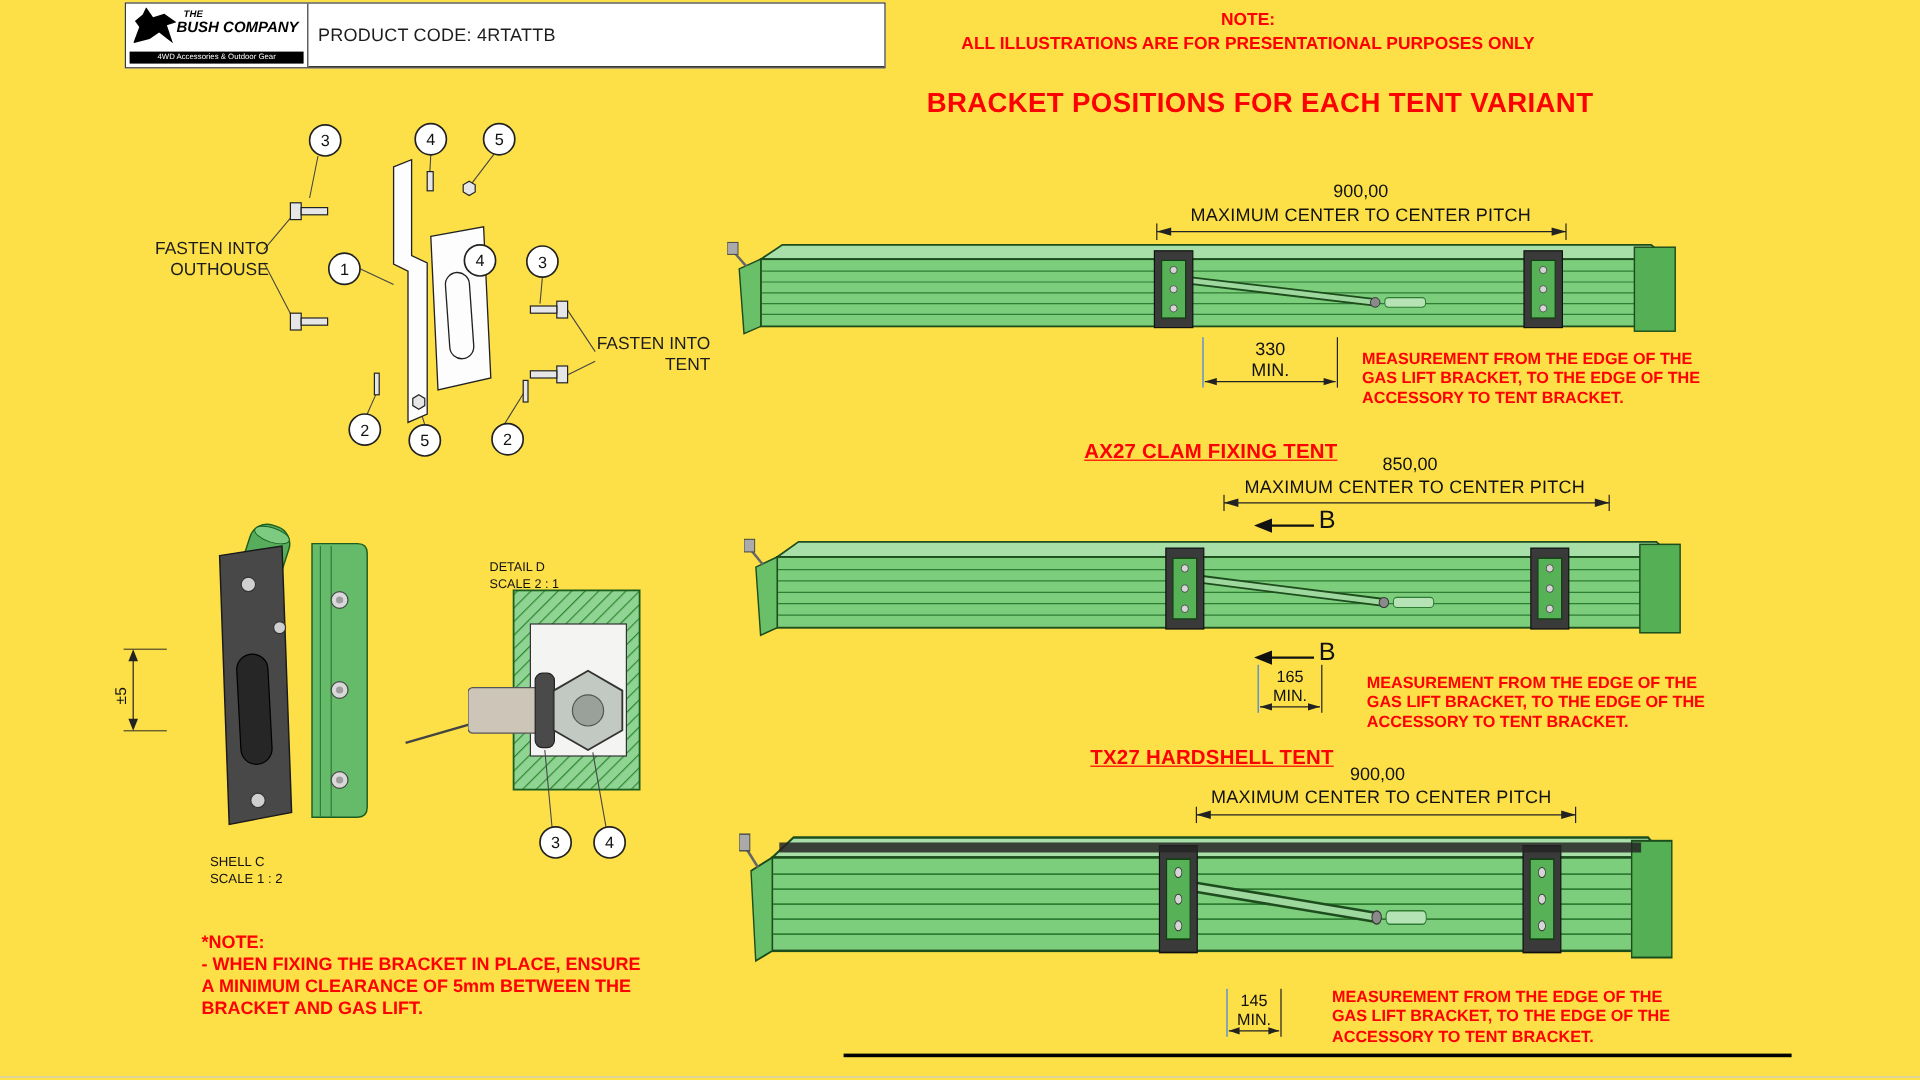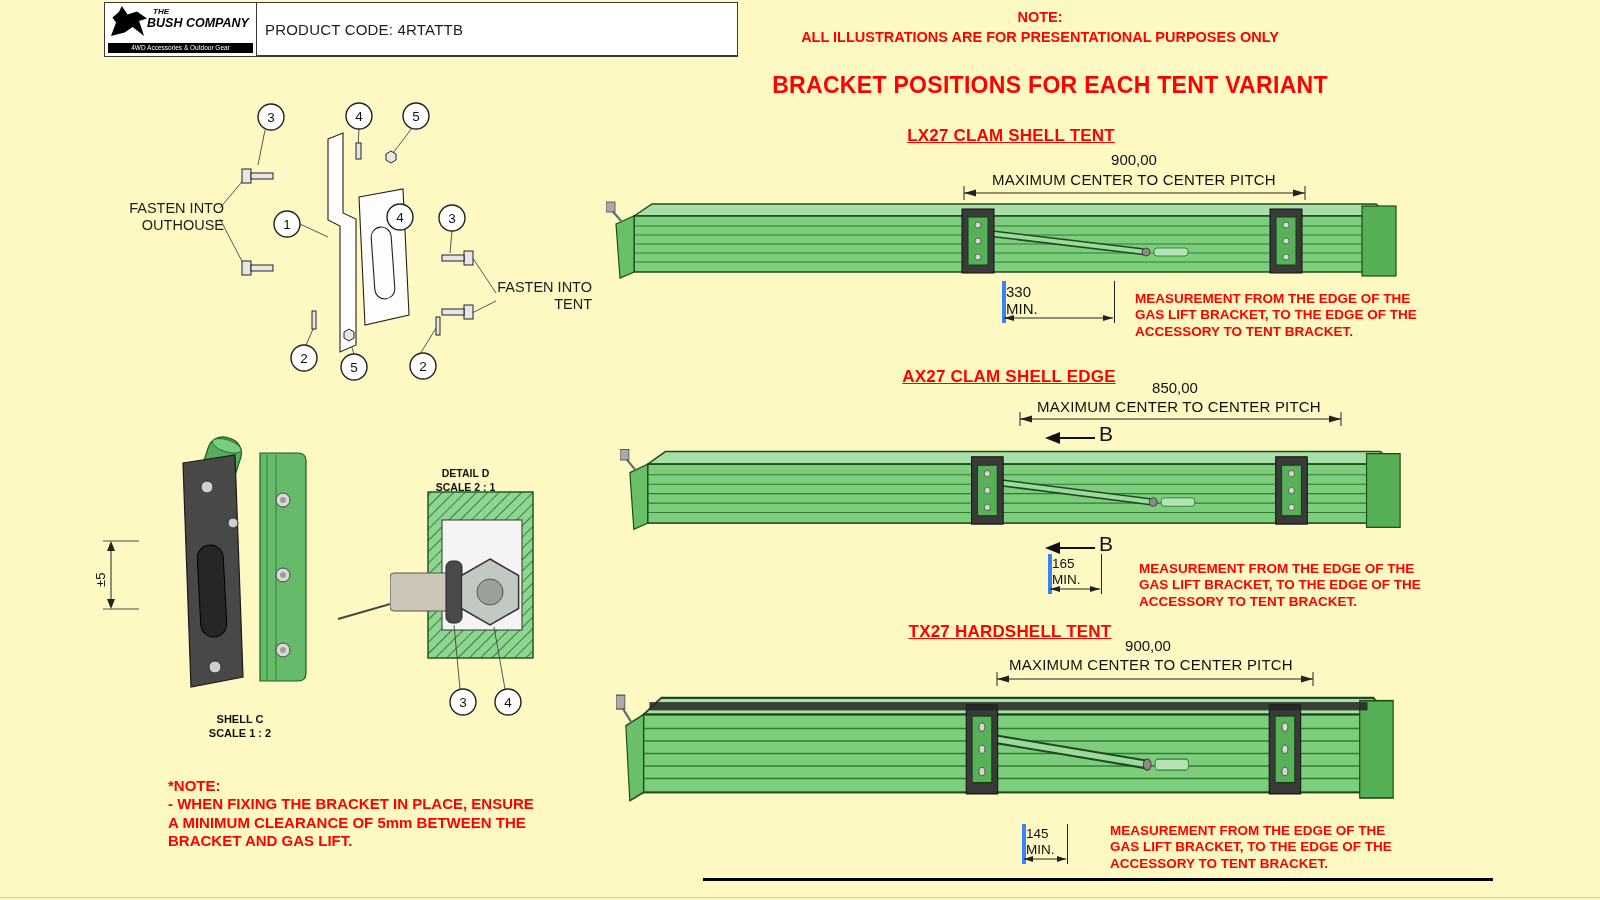--- a/index.html
+++ b/index.html
@@ -1,17 +1,17 @@
 <!DOCTYPE html>
 <html><head>
 <meta charset="utf-8">
 <style>
   *{margin:0;padding:0;box-sizing:border-box}
   body{font-family:"Liberation Sans","DejaVu Sans",sans-serif;background:#fff}
-  #canvas{position:relative;width:1600px;height:900px;background:#fef9c3;overflow:hidden}
+  #canvas{position:relative;width:1600px;height:900px;background:#fde047;overflow:hidden}
   .abs{position:absolute}
   .pre{white-space:pre-line}
   .center{text-align:center}
   
   .title-block{display:flex;border:1px solid #3a3a3a;background:#fff}
   .tb-logo{width:152px;border-right:1px solid #3a3a3a;position:relative;overflow:hidden}
   .tb-rows{flex:1;display:flex;flex-direction:column}
   .tb-row{flex:1;display:flex;align-items:center;padding-left:8px;font-size:15px;color:#1c1c1c;letter-spacing:.2px}
   .tb-row:first-child{border-bottom:1px solid #3a3a3a}
   .logo-the{position:absolute;left:48px;top:4px;font-size:8px;font-weight:bold;font-style:italic;color:#000}
@@ -21,25 +21,25 @@
     clip-path:polygon(0 100%,14% 55%,4% 38%,22% 20%,30% 0,46% 28%,72% 18%,100% 42%,78% 50%,92% 100%,60% 70%,38% 88%)}
   
   .top-note{color:#f00;font-weight:bold;font-size:14.5px;line-height:1.35}
   .main-heading{color:#f00;font-weight:bold;font-size:23px;letter-spacing:.3px}
   .variant-heading{color:#f00;font-weight:bold;font-size:17px;text-decoration:underline;letter-spacing:.2px}
   .red-note{color:#f00;font-weight:bold;font-size:13.5px;line-height:1.22}
   .bottom-note{color:#f00;font-weight:bold;font-size:15px;line-height:1.22}
   
   .dim-value{font-size:15px;color:#111}
   .dim-label{font-size:15px;color:#111;letter-spacing:.2px}
-  .min-dim{border-left:4px solid #3b82f6;border-right:1px solid #222;color:#111;font-size:15px;line-height:1.15;padding-top:2px}
+  .min-dim{border-left:1px solid #3b82f6;border-right:1px solid #222;text-align:center;color:#111;font-size:15px;line-height:1.15;padding-top:2px}
   .min-dim.small{font-size:13.5px}
   .section-letter{font-size:21px;color:#111}
   .fasten-label{font-size:14.5px;color:#1c1c1c;line-height:1.15;text-align:right}
-  .detail-label{font-size:11px;color:#111;text-align:center;line-height:1.3;font-weight:bold}
+  .detail-label{font-size:11px;color:#111;line-height:1.3;font-weight:normal}
   
   .balloon{fill:#fff;stroke:#222;stroke-width:1.4}
   .balloon-txt{font:13.5px "Liberation Sans",sans-serif;text-anchor:middle;fill:#111}
   .leader{stroke:#444;stroke-width:.9;fill:none}
   .part{fill:#fdfdfd;stroke:#222;stroke-width:1.1}
   .part-dk{fill:#e6e6e6;stroke:#222;stroke-width:1}
   .dimstroke{stroke:#222;stroke-width:1}
   .dimfill{fill:#222}
   .leader-cd{position:absolute;height:2px;background:#444;transform-origin:left center}
 </style>
@@ -101,21 +101,20 @@
     </div>
   </div>
 
   <div class="abs main-heading center" style="left:700px;top:72px;width:700px">BRACKET POSITIONS FOR EACH TENT VARIANT</div>
 
   <div class="abs top-note center" style="left:690px;top:8px;width:700px">
     <div>NOTE:</div>
     <div>ALL ILLUSTRATIONS ARE FOR PRESENTATIONAL PURPOSES ONLY</div>
   </div>
 
-  <div class="abs variant-heading center" style="left:861px;top:126px;width:300px">LX27 CLAM SHELL TENT</div>
   <div class="abs dim-value center" style="left:1034px;top:151px;width:200px">900,00</div>
   <div class="abs dim-label center" style="left:959px;top:171px;width:350px">MAXIMUM CENTER TO CENTER PITCH</div>
   <svg class="abs" style="left:962px;top:186px" width="345" height="14">
     <line x1="2" y1="0" x2="2" y2="14" class="dimstroke"></line>
       <line x1="343" y1="0" x2="343" y2="14" class="dimstroke"></line>
     <line x1="2" y1="7" x2="343" y2="7" class="dimstroke"></line>
     <polygon points="2,7 14,3.5 14,10.5" class="dimfill"></polygon>
       <polygon points="343,7 331,3.5 331,10.5" class="dimfill"></polygon>
   </svg>
   <svg class="abs" style="left:606px;top:194px" width="800" height="95" viewBox="0 0 800 95">
@@ -127,21 +126,21 @@
   </div>
   <svg class="abs" style="left:1002px;top:313px" width="113" height="10">
     <line x1="2" y1="5" x2="111" y2="5" class="dimstroke"></line>
     <polygon points="2,5 12,2 12,8" class="dimfill"></polygon>
       <polygon points="111,5 101,2 101,8" class="dimfill"></polygon>
   </svg>
   <div class="abs red-note pre" style="left:1135px;top:291px;width:310px">MEASUREMENT FROM THE EDGE OF THE
 GAS LIFT BRACKET, TO THE EDGE OF THE
 ACCESSORY TO TENT BRACKET.</div>
 
-  <div class="abs variant-heading center" style="left:859px;top:367px;width:300px">AX27 CLAM SHELL EDGE</div>
+  <div class="abs variant-heading center" style="left:859px;top:367px;width:300px">AX27 CLAM FIXING TENT</div>
   <div class="abs dim-value center" style="left:1075px;top:379px;width:200px">850,00</div>
   <div class="abs dim-label center" style="left:1004px;top:398px;width:350px">MAXIMUM CENTER TO CENTER PITCH</div>
   <svg class="abs" style="left:1018px;top:412px" width="325" height="14">
     <line x1="2" y1="0" x2="2" y2="14" class="dimstroke"></line>
       <line x1="323" y1="0" x2="323" y2="14" class="dimstroke"></line>
     <line x1="2" y1="7" x2="323" y2="7" class="dimstroke"></line>
     <polygon points="2,7 14,3.5 14,10.5" class="dimfill"></polygon>
       <polygon points="323,7 311,3.5 311,10.5" class="dimfill"></polygon>
   </svg>
   <svg class="abs" style="left:1045px;top:430px" width="52" height="16">

